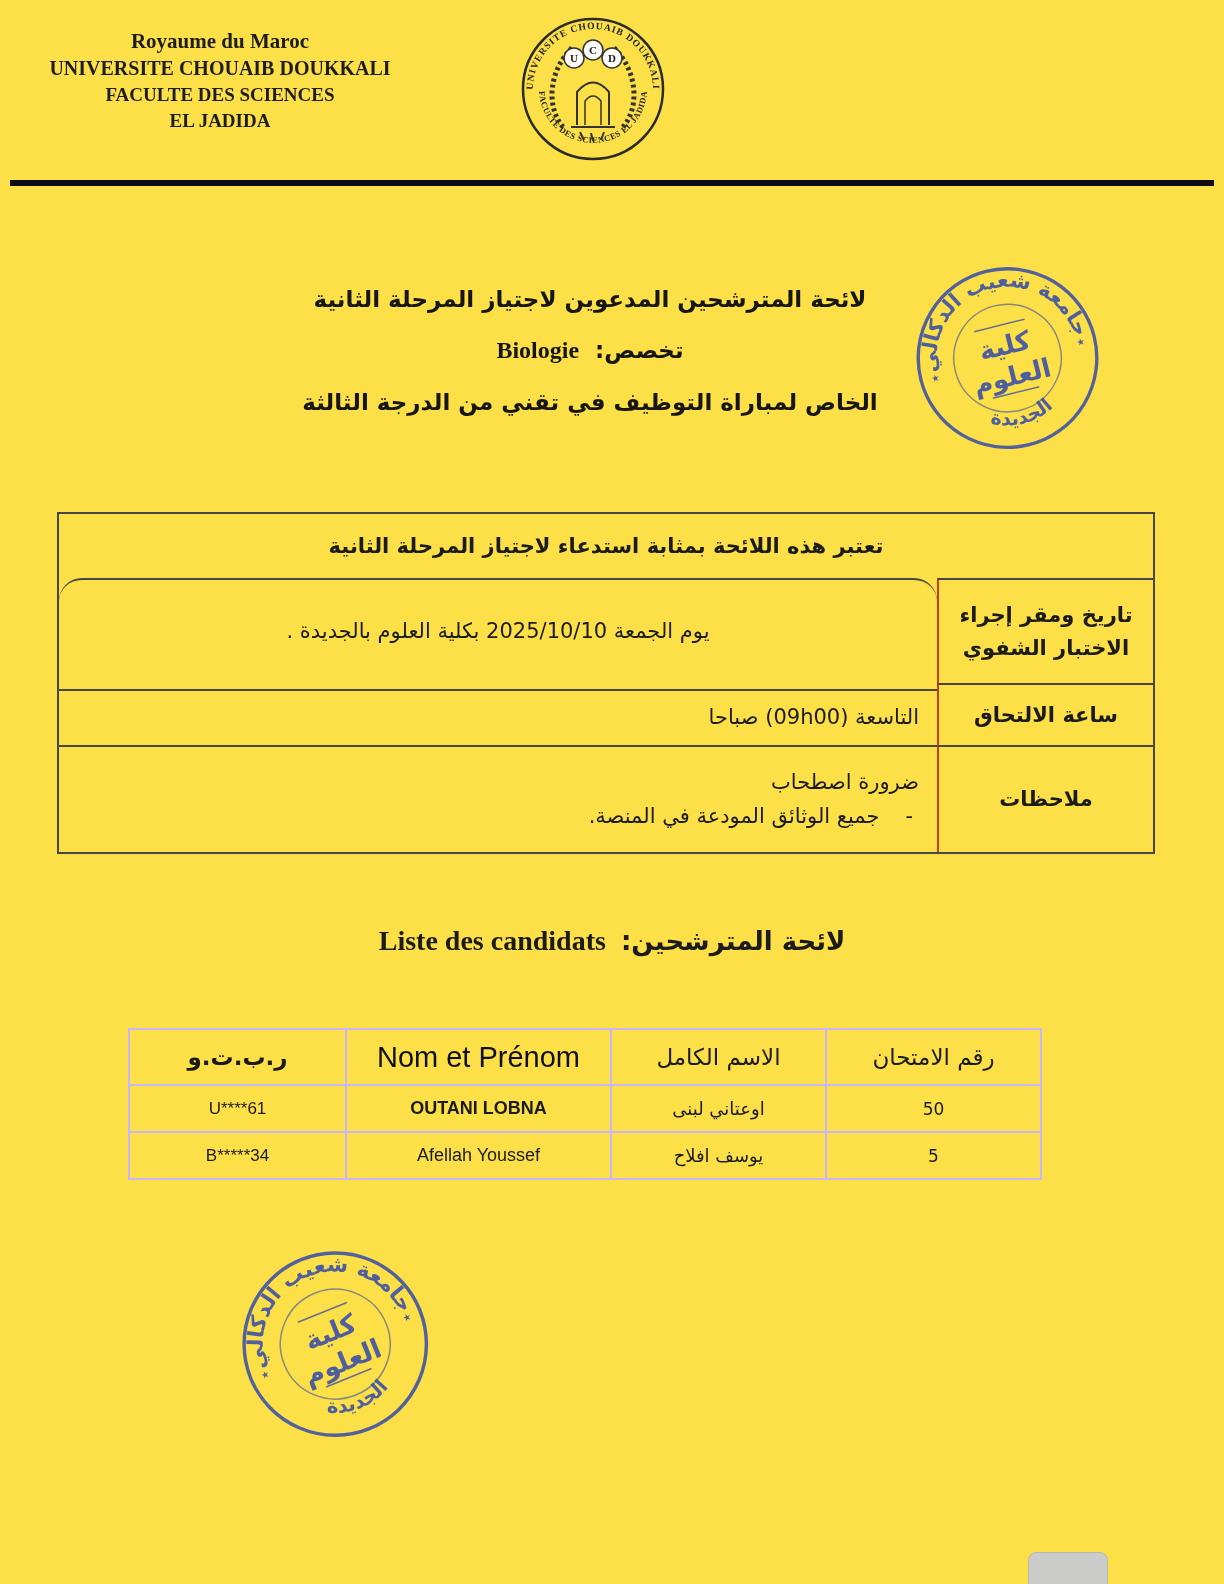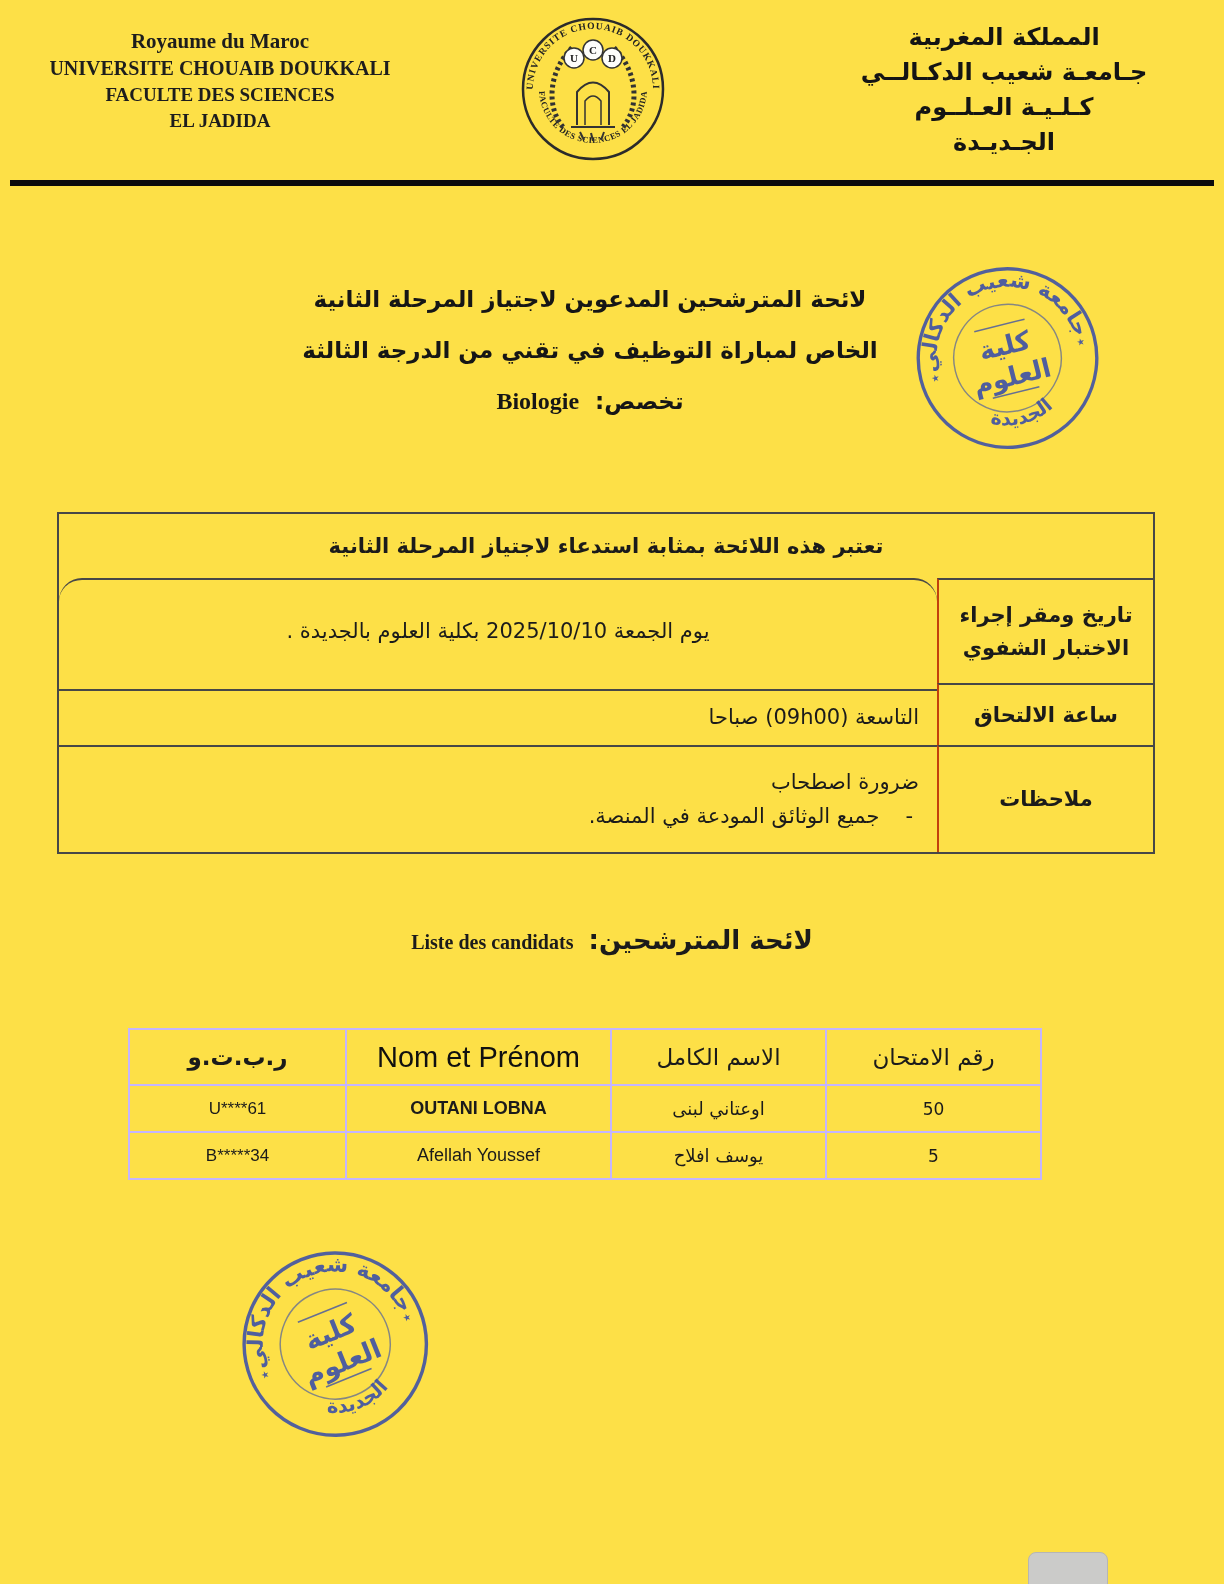--- a/index.html
+++ b/index.html
@@ -67,21 +67,21 @@
   .infobox .value.v-date { align-items:center; text-align:right;border-radius:23px; }
   .infobox .value.v-hour { align-items:flex-start;margin-top:6px; }
   .infobox .value.v-notes { align-items:flex-start; }
   .note-line2 { display:flex; direction:rtl; gap:26px; padding-right:6px; }
 
   
   .cand-title {
     position:absolute; left:0; top:925px; width:1224px; text-align:center; direction:rtl;
   }
   .cand-title .ar { font-weight:bold; font-size:26px; margin-inline-end:10px; }
-  .cand-title .fr { font-family:"Liberation Serif", serif; font-weight:bold; font-size:20px;margin-top:28px; }
+  .cand-title .fr { font-family:"Liberation Serif", serif; font-weight:bold; font-size:28px;margin-top:28px; }
 
   .candidates-table {
     position:absolute; left:128px; top:1028px; border-collapse:collapse; background:transparent;
   }
   .candidates-table th, .candidates-table td {
     border:2px solid #c4b5fd; text-align:center; vertical-align:middle; padding:2px 6px;
   }
   .candidates-table thead tr { height:56px; }
   .candidates-table tbody tr { height:47px; }
   .h-cnie { font-size:23px; font-weight:700; direction:rtl; }
@@ -142,36 +142,30 @@
         <path d="M 59,113 L 59,80 Q 75,61 91,80 L 91,113" stroke-width="2"></path>
         <path d="M 67,113 L 67,89 Q 75,79 83,89 L 83,113" stroke-width="1.5"></path>
         <line x1="53" y1="115" x2="97" y2="115" stroke-width="2"></line>
         <line x1="62" y1="120" x2="66" y2="128" stroke-width="2"></line>
         <line x1="73" y1="121" x2="75" y2="129" stroke-width="2"></line>
         <line x1="86" y1="120" x2="83" y2="128" stroke-width="2"></line>
       </g>
     </svg>
   </div>
 
-  <div class="header-ar">
-    <div>المملكة المغربية</div>
-    <div>جـامعـة شعيب الدكـالــي</div>
-    <div>كـلـيـة العـلــوم</div>
-    <div>الجـديـدة</div>
-  </div>
 
   <div class="rule"></div>
 
   <div class="title-block">
     <div class="t-line">لائحة المترشحين المدعوين لاجتياز المرحلة الثانية</div>
-    <div class="t-line">الخاص لمباراة التوظيف في تقني من الدرجة الثالثة</div>
     <div class="t-line">
       <span>تخصص:</span>
       <span class="biologie">Biologie</span>
     </div>
+    <div class="t-line">الخاص لمباراة التوظيف في تقني من الدرجة الثالثة</div>
   </div>
 
   <div class="stamp-top">
     <svg viewBox="0 0 200 200" width="192" height="192">
       <g stroke="#4053a6" fill="none" opacity="0.9">
         <circle cx="100" cy="100" r="93" stroke-width="3.5"></circle>
         <circle cx="100" cy="100" r="56" stroke-width="1.5" opacity="0.7"></circle>
       </g>
       <defs>
         <path id="stA-top" d="M 26,100 a 74,74 0 1 1 148,0" fill="none"></path>

